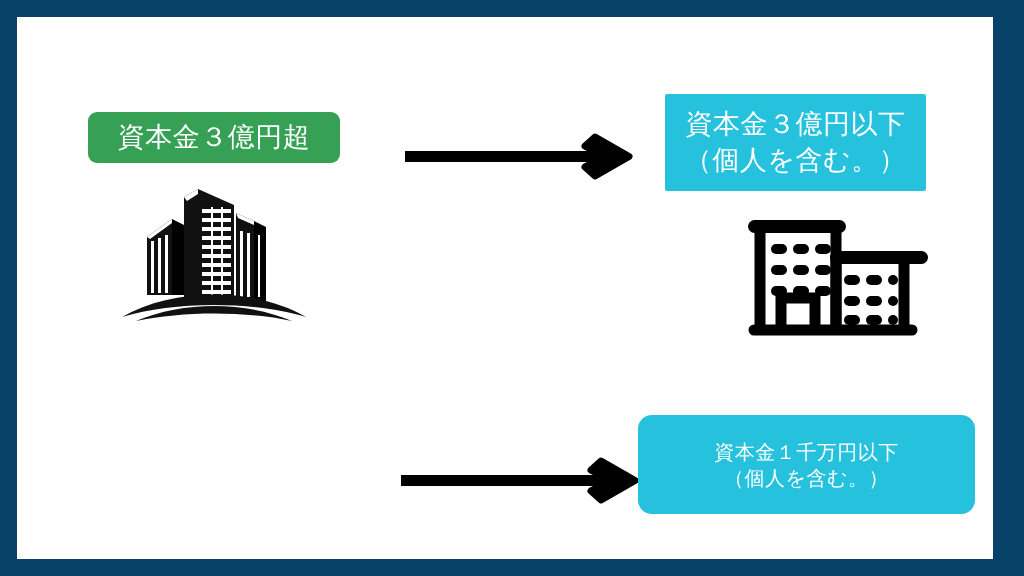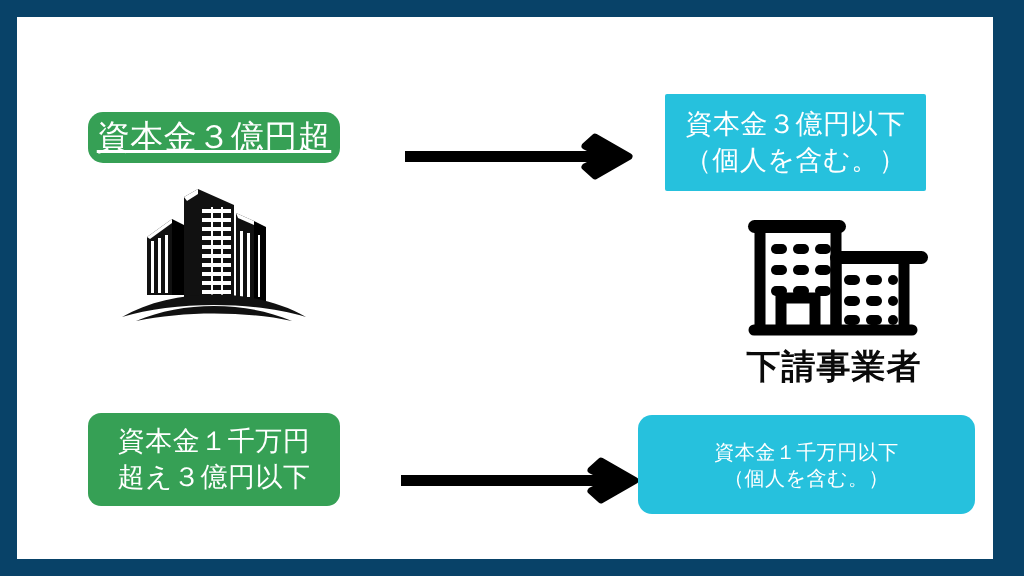--- a/index.html
+++ b/index.html
@@ -49,23 +49,22 @@
   }
   .chip .line { display: block; }
 
   .chip-green { background: #36a055; }
   .chip-cyan  { background: #26c1dd; }
 
   
   #chip-parent-top {
     left: 71px;  top: 95px;
     width: 252px; height: 51px;
-    font-size: 33px;
-    border-radius: 15px;
-    text-decoration: underline;
+    font-size: 27px;
+    border-radius: 9px;
   }
   
   #chip-parent-bottom {
     left: 71px;  top: 396px;
     width: 252px; height: 93px;
     font-size: 27px;
     border-radius: 13px;
   }
   
   #chip-sub-top {
@@ -170,24 +169,20 @@
             </g>
             <path d="M122 38 L140 46 L140 50 L124 43 Z" fill="#ffffff"></path>
 
             <path d="M8 142 C60 112 140 112 192 142 C140 126 60 126 8 142 Z"></path>
             <path d="M22 146 C70 126 130 126 178 146 C130 136 70 136 22 146 Z"></path>
           </g>
         </svg>
       </span>
     </div>
 
-    <div class="chip chip-green" id="chip-parent-bottom">
-      <span class="line">資本金１千万円</span>
-      <span class="line">超え３億円以下</span>
-    </div>
 
     <span class="arrow" id="arrow-top">
       <svg width="232" height="56" viewBox="0 0 232 56" aria-hidden="true">
         <rect x="2" y="22" width="196" height="11" fill="#000000"></rect>
         <path d="M192 8 L226 27.5 L192 47 L182 38 L203 27.5 L182 17 Z" fill="#000000" stroke="#000000" stroke-width="7" stroke-linejoin="round"></path>
       </svg>
     </span>
 
     <span class="arrow" id="arrow-bottom">
       <svg width="242" height="56" viewBox="0 0 242 56" aria-hidden="true">
@@ -240,21 +235,20 @@
             <rect x="152" y="93" width="10" height="10" rx="5"></rect>
 
             <rect x="108" y="112" width="16" height="10" rx="5"></rect>
             <rect x="130" y="112" width="16" height="10" rx="5"></rect>
             <rect x="152" y="112" width="10" height="10" rx="5"></rect>
           </g>
 
           <path d="M45 127 L45 95 L79 95 L79 127" fill="none" stroke="#000000" stroke-width="11"></path>
         </svg>
       </span>
-      <span class="entity-caption">下請事業者</span>
     </div>
 
     <div class="chip chip-cyan" id="chip-sub-bottom">
       <span class="line">資本金１千万円以下</span>
       <span class="line">（個人を含む。）</span>
     </div>
 
   </div>
 </div>
 

